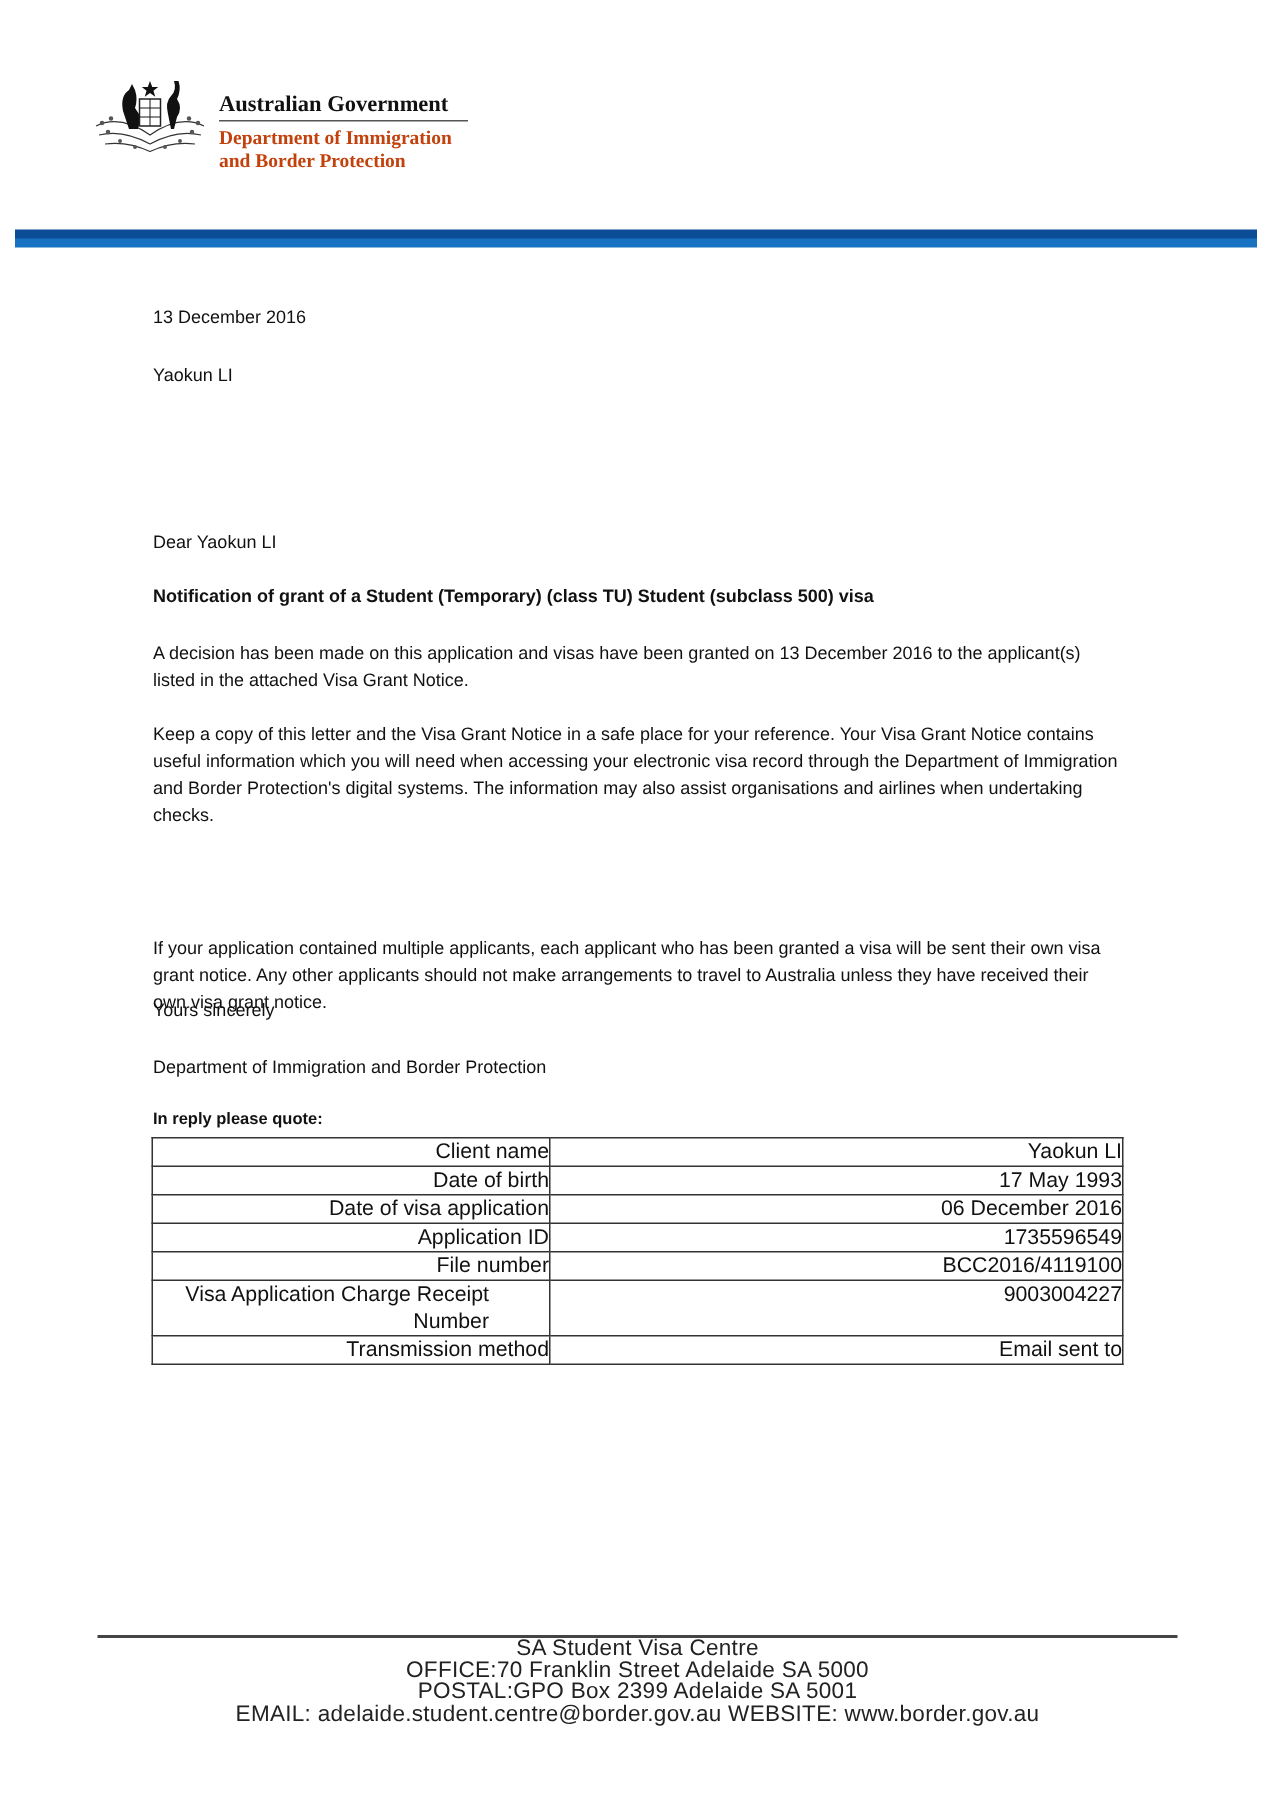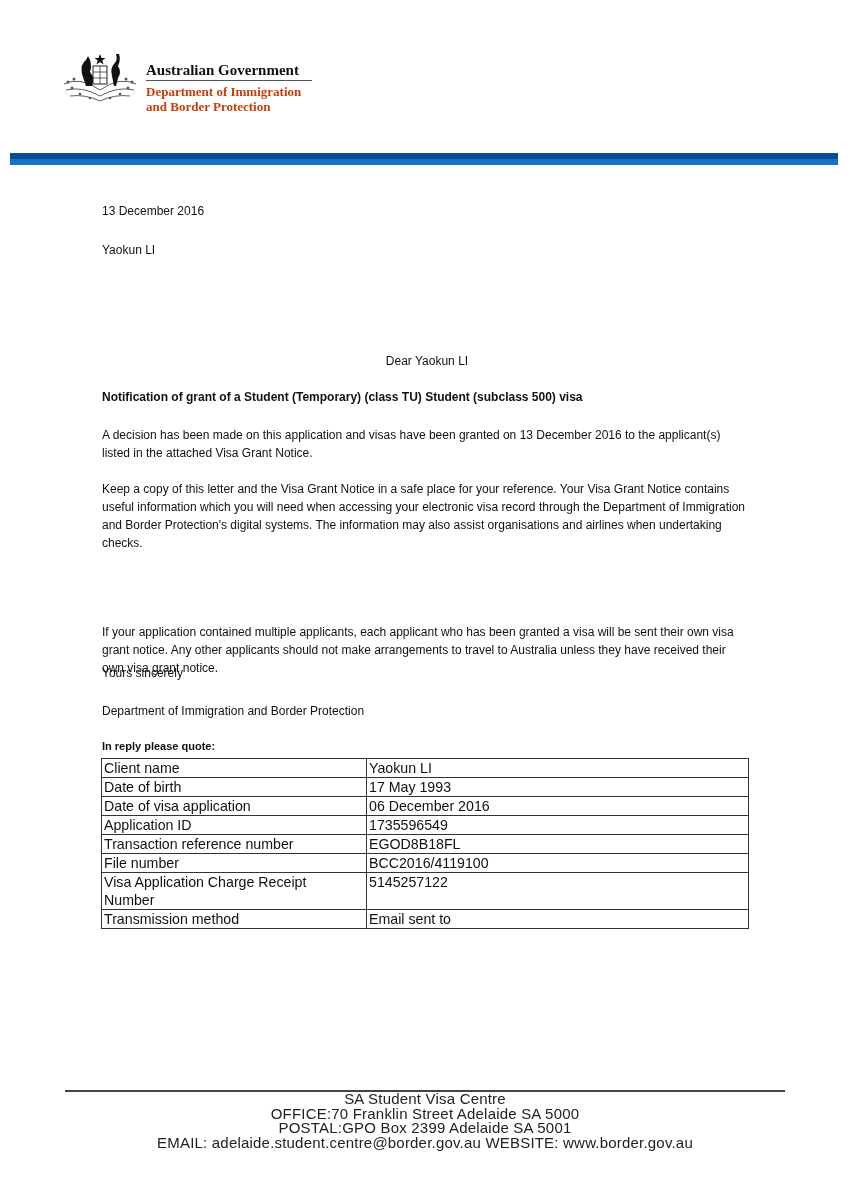--- a/index.html
+++ b/index.html
@@ -19,21 +19,21 @@
 
   
   .txt { font-size: 12px; line-height: 18px; left: 102px; width: 650px; }
   .bold { font-weight: bold; }
 
   
   .reply-heading { left: 102px; top: 740px; font-size: 11px; font-weight: bold; }
   table.quote { position: absolute; left: 101px; top: 758px; width: 648px;
                 border-collapse: collapse; font-size: 14.2px; }
   table.quote td { border: 1.5px solid #333; padding: 0 0 0 2px; vertical-align: top;
-                   line-height: 18px; height: 18px; }
+                   line-height: 18px; height: 18px; text-align: right; }
   table.quote td.k { width: 222px; }
 
   
   .foot-rule { left: 65px; top: 1090px; width: 720px; height: 2px; background: #444; }
   .footer { left: 65px; top: 1092px; width: 720px; text-align: center; font-size: 15px; line-height: 14.5px; color: #222; letter-spacing: 0.2px; }
   .footer b { font-weight: normal; }
 </style>
 </head>
 <body>
 
@@ -76,21 +76,21 @@
   <div class="gov-rule"></div>
   <div class="dept-name">Department of Immigration</div>
   <div class="dept-name">and Border Protection</div>
 </div>
 
 <div class="abs blue-bar"></div>
 
 <div class="abs txt" style="top:202px;">13 December 2016</div>
 <div class="abs txt" style="top:241px;">Yaokun LI</div>
 
-<div class="abs txt" style="top:352px;text-align:center;">Dear Yaokun LI</div>
+<div class="abs txt" style="top:352px;">Dear Yaokun LI</div>
 <div class="abs txt bold" style="top:388px; width:680px;">Notification of grant of a Student (Temporary) (class TU) Student (subclass 500) visa</div>
 
 <div class="abs txt" style="top:426px; width:648px;">A decision has been made on this application and visas have been granted on 13 December 2016 to the applicant(s) listed in the attached Visa Grant Notice.</div>
 <div class="abs txt" style="top:480px; width:648px;">Keep a copy of this letter and the Visa Grant Notice in a safe place for your reference. Your Visa Grant Notice contains useful information which you will need when accessing your electronic visa record through the Department of Immigration and Border Protection's digital systems. The information may also assist organisations and airlines when undertaking checks.</div>
 <div class="abs txt" style="top:592px; width:648px;margin-top:31px;">If your application contained multiple applicants, each applicant who has been granted a visa will be sent their own visa grant notice. Any other applicants should not make arrangements to travel to Australia unless they have received their own visa grant notice.</div>
 
 <div class="abs txt" style="top:664px;">Yours sincerely</div>
 <div class="abs txt" style="top:702px;">Department of Immigration and Border Protection</div>
 
 <div class="abs reply-heading">In reply please quote:</div>
@@ -107,30 +107,26 @@
     </tr>
     <tr>
       <td class="k">Date of visa application</td>
       <td>06 December 2016</td>
     </tr>
     <tr>
       <td class="k">Application ID</td>
       <td>1735596549</td>
     </tr>
     <tr>
-      <td class="k">Transaction reference number</td>
-      <td>EGOD8B18FL</td>
-    </tr>
-    <tr>
       <td class="k">File number</td>
       <td>BCC2016/4119100</td>
     </tr>
     <tr>
       <td class="k" style="padding-right:40px;">Visa Application Charge Receipt Number</td>
-      <td>5145257122</td>
+      <td>9003004227</td>
     </tr>
     <tr>
       <td class="k">Transmission method</td>
       <td>Email sent to</td>
     </tr>
   </tbody>
 </table>
 
 <div class="abs foot-rule"></div>
 <div class="abs footer">

